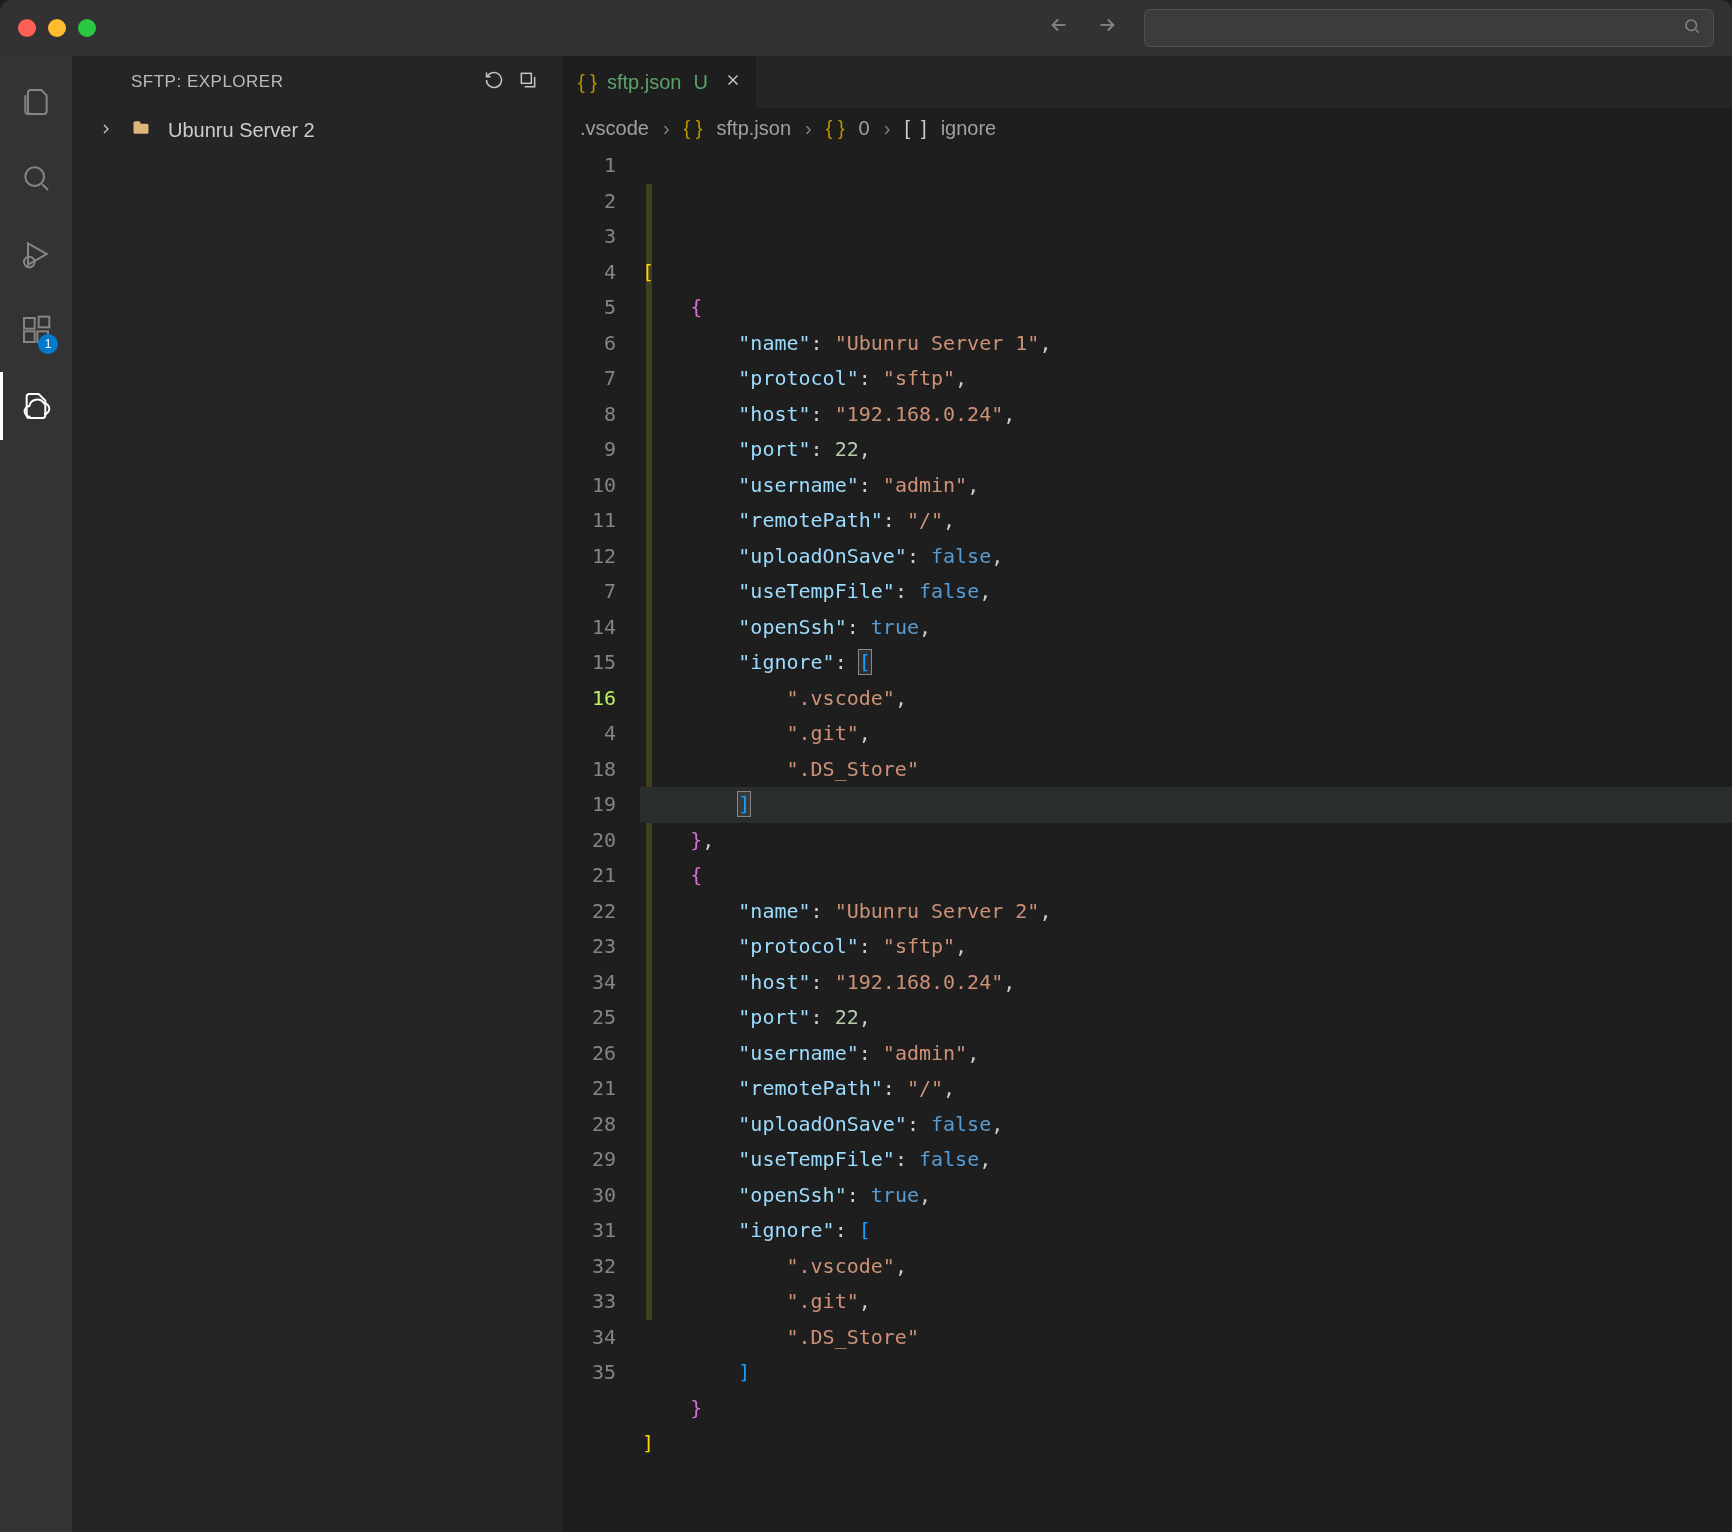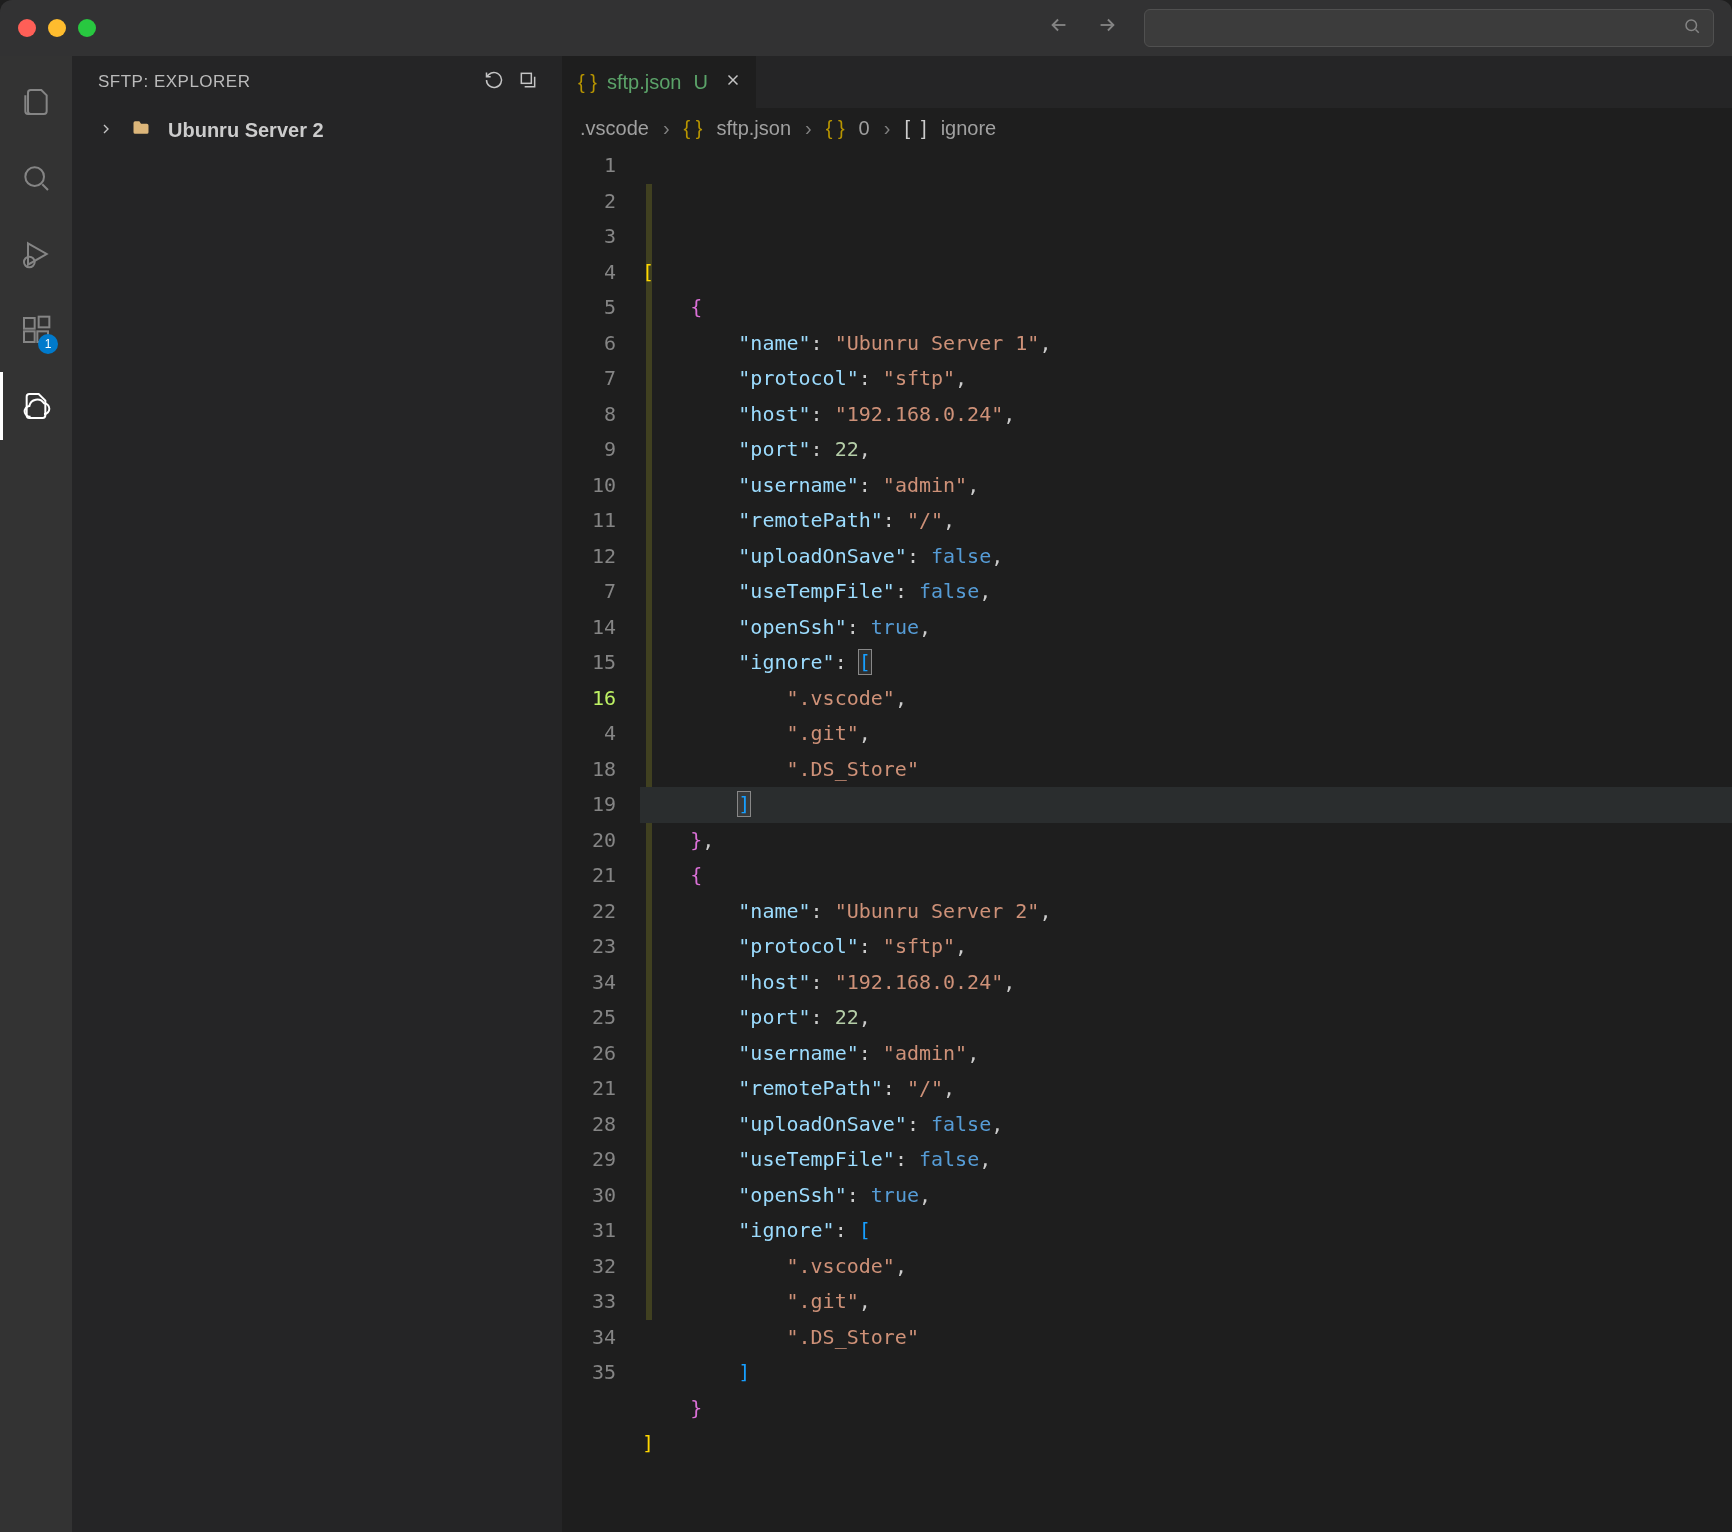--- a/index.html
+++ b/index.html
@@ -51,31 +51,31 @@
   .act-badge {
     position: absolute; bottom: 10px; right: 14px; background: #007acc;
     color: #fff; border-radius: 50%; width: 20px; height: 20px;
     font-size: 12px; display: flex; align-items: center; justify-content: center;
   }
   .sidebar {
     width: 490px; background: #252526; display: flex; flex-direction: column;
   }
   .sidebar-header {
     height: 52px; display: flex; align-items: center; padding: 0 24px 0 26px;
-    color: #bbbbbb; font-size: 17px; letter-spacing: 0.5px;
+    color: #bbbbbb; font-size: 17px; letter-spacing: 0.5px; margin-left: 33px;
   }
   .sidebar-title { flex: 1; }
   .sidebar-actions { display: flex; gap: 14px; color: #c5c5c5; }
   .sidebar-actions .icon-btn { cursor: pointer; }
   .tree {
     padding: 4px 0;
   }
   .tree-item {
     display: flex; align-items: center; padding: 6px 10px 6px 26px;
-    color: #cccccc; font-size: 20px; gap: 17px; cursor: pointer; font-weight: bold;
+    color: #cccccc; font-size: 20px; gap: 17px; cursor: pointer;
   }
   .tree-chevron { color: #c5c5c5; font-size: 16px; transform: rotate(0deg); }
   .folder-icon { color: #dcb67a; }
   .editor-area { flex: 1; display: flex; flex-direction: column; background: #1e1e1e; min-width: 0; }
   .tab-row {
     height: 52px; background: #252526; display: flex; align-items: stretch;
   }
   .tab {
     display: flex; align-items: center; gap: 10px; padding: 0 14px 0 16px;
     background: #1e1e1e; color: #cccccc; border-right: 1px solid #252526;

